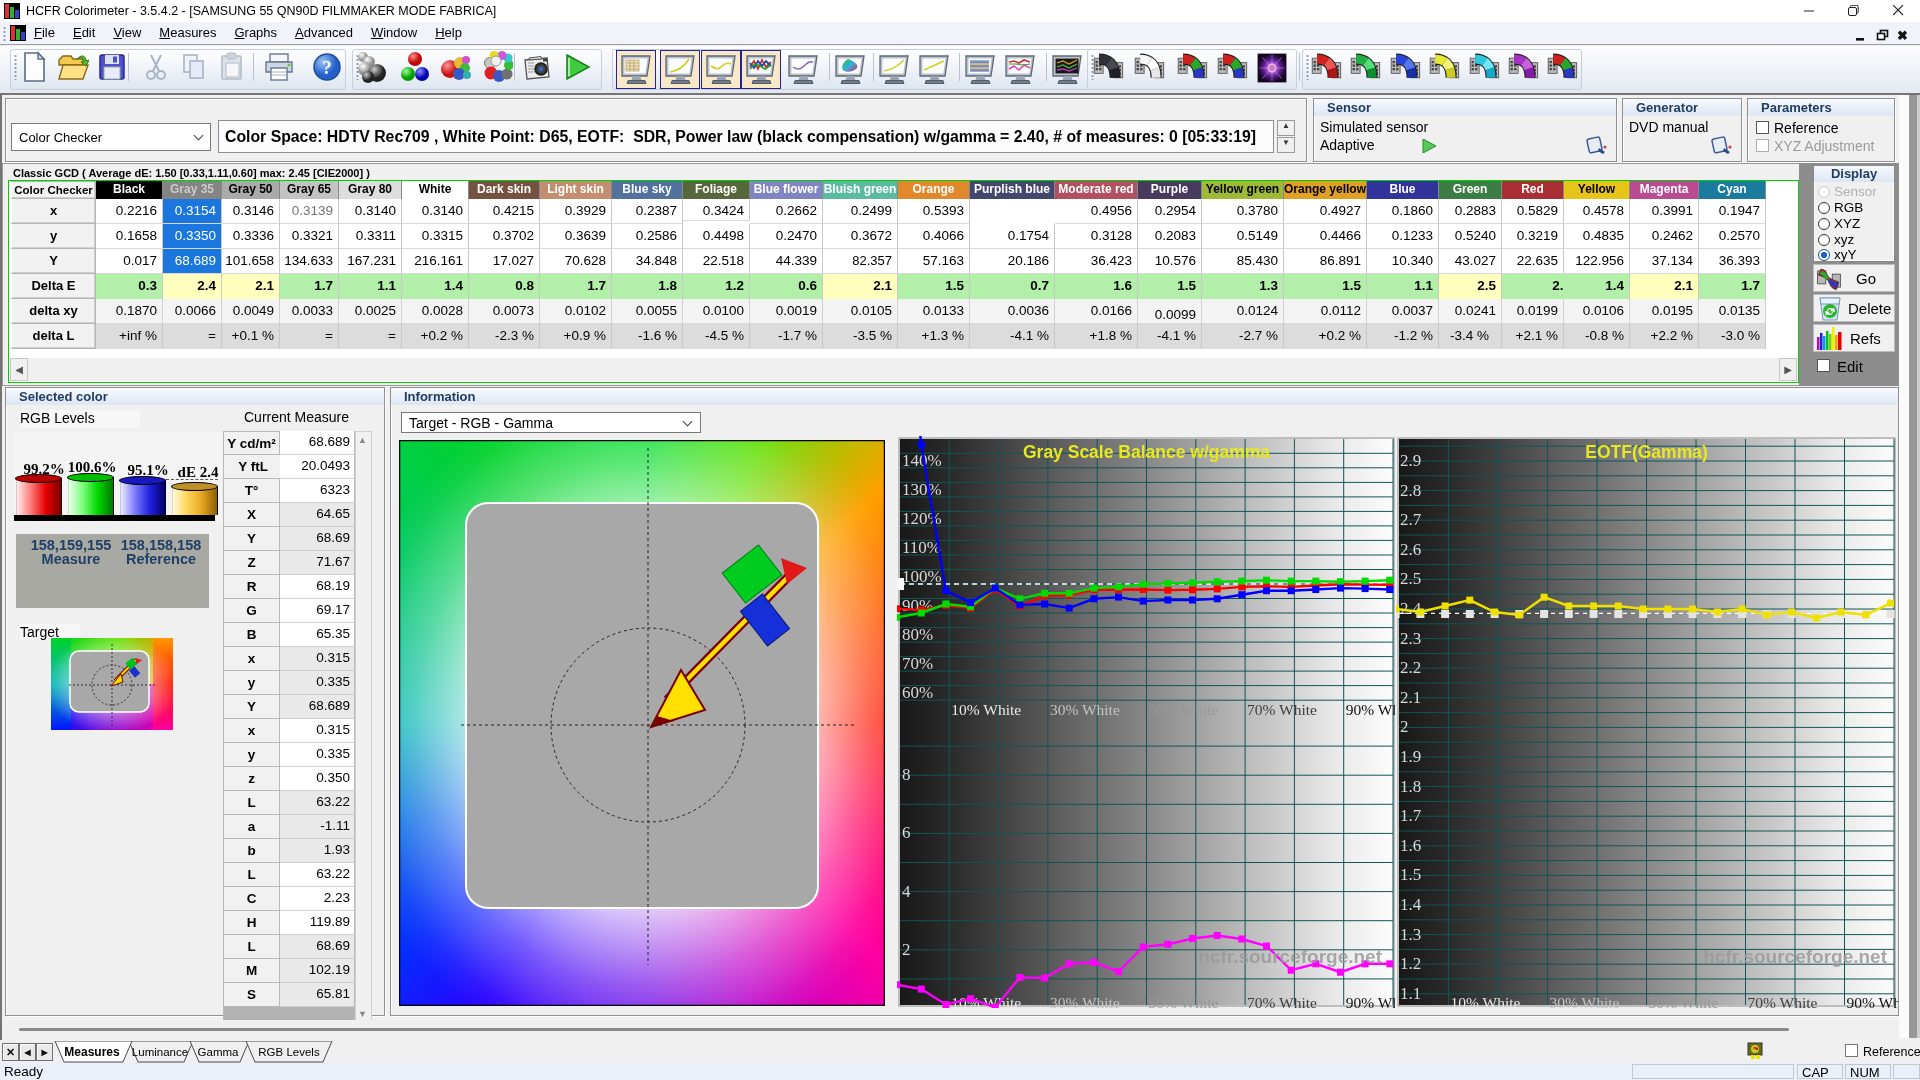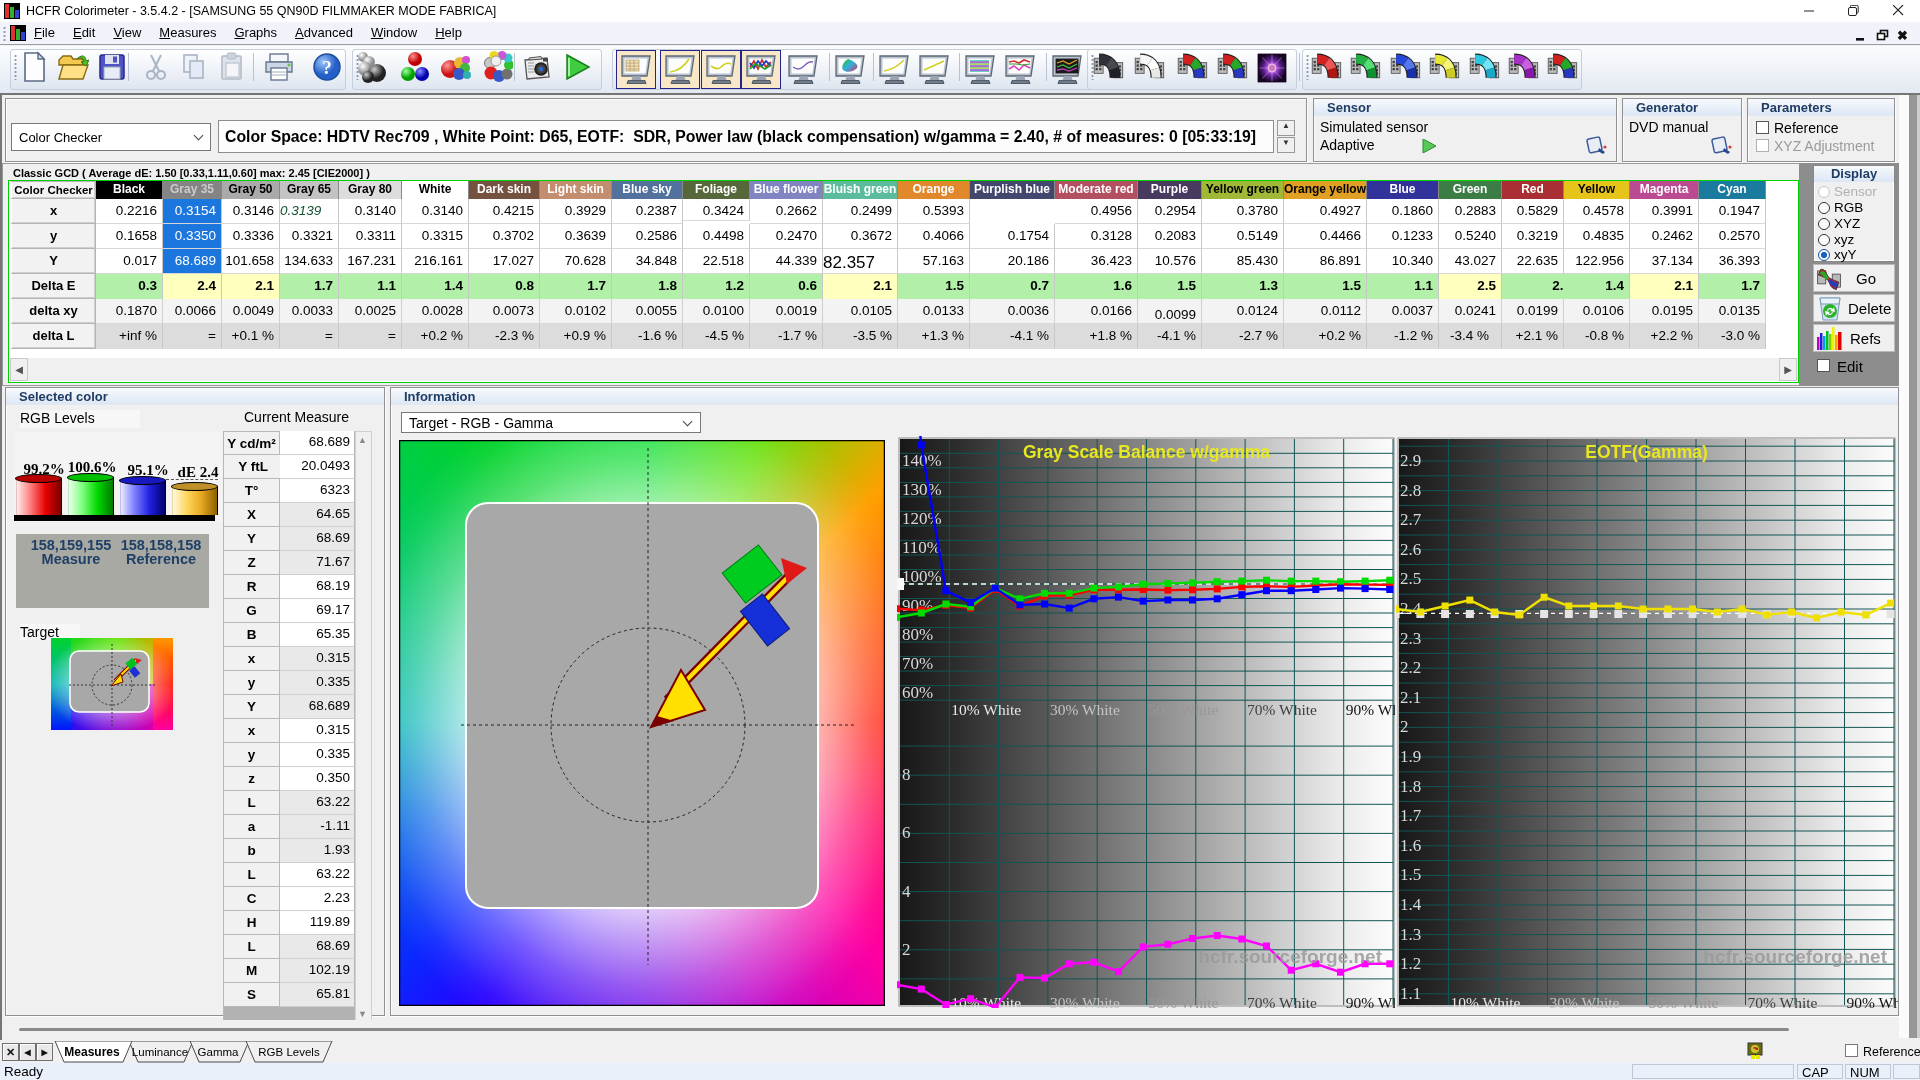--- a/index.html
+++ b/index.html
@@ -655,21 +655,21 @@
 <div class="abs" style="left:160px;top:135px;width:59px;height:25px;background:#f3f3f3;font-size:13.5px;text-align:right;padding:4px 5px 0 0;border-right:1px solid #d0d0d0;border-bottom:1px solid #d8d8d8;">0.0066</div>
 <div class="abs" style="left:160px;top:160px;width:59px;height:25px;background:#dcdcdc;font-size:13.5px;text-align:right;padding:4px 5px 0 0;border-right:1px solid #c8c8c8;">=</div>
 <div class="abs" style="left:219px;top:17px;width:58px;height:18px;background:#aaaaaa;color:#000000;font-size:12px;font-weight:bold;text-align:center;line-height:17px;border-right:1px solid #888;white-space:nowrap;overflow:hidden;">Gray 50</div>
 <div class="abs" style="left:219px;top:35px;width:58px;height:25px;background:#ffffff;color:#000000;font-size:13.5px;text-align:right;padding:4px 5px 0 0;border-right:1px solid #c8c8c8;border-bottom:1px solid #d8d8d8;">0.3146</div>
 <div class="abs" style="left:219px;top:60px;width:58px;height:25px;background:#ffffff;color:#000000;font-size:13.5px;text-align:right;padding:4px 5px 0 0;border-right:1px solid #c8c8c8;border-bottom:1px solid #d8d8d8;">0.3336</div>
 <div class="abs" style="left:219px;top:85px;width:58px;height:25px;background:#ffffff;color:#000000;font-size:13.5px;text-align:right;padding:4px 5px 0 0;border-right:1px solid #c8c8c8;border-bottom:1px solid #d8d8d8;">101.658</div>
 <div class="abs" style="left:219px;top:110px;width:58px;height:25px;background:#ffffbe;font-size:13.5px;font-weight:bold;text-align:right;padding:4px 5px 0 0;border-right:1px solid #c8c8c8;">2.1</div>
 <div class="abs" style="left:219px;top:135px;width:58px;height:25px;background:#f3f3f3;font-size:13.5px;text-align:right;padding:4px 5px 0 0;border-right:1px solid #d0d0d0;border-bottom:1px solid #d8d8d8;">0.0049</div>
 <div class="abs" style="left:219px;top:160px;width:58px;height:25px;background:#dcdcdc;font-size:13.5px;text-align:right;padding:4px 5px 0 0;border-right:1px solid #c8c8c8;">+0.1 %</div>
 <div class="abs" style="left:277px;top:17px;width:59px;height:18px;background:#c3c3c3;color:#000000;font-size:12px;font-weight:bold;text-align:center;line-height:17px;border-right:1px solid #888;white-space:nowrap;overflow:hidden;">Gray 65</div>
-<div class="abs" style="left:277px;top:35px;width:59px;height:25px;background:#ffffff;color:#14532d;font-size:13.5px;padding:4px 5px 0 0;border-right:1px solid #c8c8c8;border-bottom:1px solid #d8d8d8;font-style:italic;">0.3139</div>
+<div class="abs" style="left:277px;top:35px;width:59px;height:25px;background:#ffffff;color:#737373;font-size:13.5px;text-align:right;padding:4px 5px 0 0;border-right:1px solid #c8c8c8;border-bottom:1px solid #d8d8d8;">0.3139</div>
 <div class="abs" style="left:277px;top:60px;width:59px;height:25px;background:#ffffff;color:#000000;font-size:13.5px;text-align:right;padding:4px 5px 0 0;border-right:1px solid #c8c8c8;border-bottom:1px solid #d8d8d8;">0.3321</div>
 <div class="abs" style="left:277px;top:85px;width:59px;height:25px;background:#ffffff;color:#000000;font-size:13.5px;text-align:right;padding:4px 5px 0 0;border-right:1px solid #c8c8c8;border-bottom:1px solid #d8d8d8;">134.633</div>
 <div class="abs" style="left:277px;top:110px;width:59px;height:25px;background:#b2f0aa;font-size:13.5px;font-weight:bold;text-align:right;padding:4px 5px 0 0;border-right:1px solid #c8c8c8;">1.7</div>
 <div class="abs" style="left:277px;top:135px;width:59px;height:25px;background:#f3f3f3;font-size:13.5px;text-align:right;padding:4px 5px 0 0;border-right:1px solid #d0d0d0;border-bottom:1px solid #d8d8d8;">0.0033</div>
 <div class="abs" style="left:277px;top:160px;width:59px;height:25px;background:#dcdcdc;font-size:13.5px;text-align:right;padding:4px 5px 0 0;border-right:1px solid #c8c8c8;">=</div>
 <div class="abs" style="left:336px;top:17px;width:63px;height:18px;background:#dddddd;color:#000000;font-size:12px;font-weight:bold;text-align:center;line-height:17px;border-right:1px solid #888;white-space:nowrap;overflow:hidden;">Gray 80</div>
 <div class="abs" style="left:336px;top:35px;width:63px;height:25px;background:#ffffff;color:#000000;font-size:13.5px;text-align:right;padding:4px 5px 0 0;border-right:1px solid #c8c8c8;border-bottom:1px solid #d8d8d8;">0.3140</div>
 <div class="abs" style="left:336px;top:60px;width:63px;height:25px;background:#ffffff;color:#000000;font-size:13.5px;text-align:right;padding:4px 5px 0 0;border-right:1px solid #c8c8c8;border-bottom:1px solid #d8d8d8;">0.3311</div>
 <div class="abs" style="left:336px;top:85px;width:63px;height:25px;background:#ffffff;color:#000000;font-size:13.5px;text-align:right;padding:4px 5px 0 0;border-right:1px solid #c8c8c8;border-bottom:1px solid #d8d8d8;">167.231</div>
 <div class="abs" style="left:336px;top:110px;width:63px;height:25px;background:#b2f0aa;font-size:13.5px;font-weight:bold;text-align:right;padding:4px 5px 0 0;border-right:1px solid #c8c8c8;">1.1</div>
@@ -713,21 +713,21 @@
 <div class="abs" style="left:747px;top:17px;width:73px;height:18px;background:#8085c1;color:#ffffff;font-size:12px;font-weight:bold;text-align:center;line-height:17px;border-right:1px solid #888;white-space:nowrap;overflow:hidden;">Blue flower</div>
 <div class="abs" style="left:747px;top:35px;width:73px;height:25px;background:#ffffff;color:#000000;font-size:13.5px;text-align:right;padding:4px 5px 0 0;border-right:1px solid #c8c8c8;border-bottom:1px solid #d8d8d8;">0.2662</div>
 <div class="abs" style="left:747px;top:60px;width:73px;height:25px;background:#ffffff;color:#000000;font-size:13.5px;text-align:right;padding:4px 5px 0 0;border-right:1px solid #c8c8c8;border-bottom:1px solid #d8d8d8;">0.2470</div>
 <div class="abs" style="left:747px;top:85px;width:73px;height:25px;background:#ffffff;color:#000000;font-size:13.5px;text-align:right;padding:4px 5px 0 0;border-right:1px solid #c8c8c8;border-bottom:1px solid #d8d8d8;">44.339</div>
 <div class="abs" style="left:747px;top:110px;width:73px;height:25px;background:#b2f0aa;font-size:13.5px;font-weight:bold;text-align:right;padding:4px 5px 0 0;border-right:1px solid #c8c8c8;">0.6</div>
 <div class="abs" style="left:747px;top:135px;width:73px;height:25px;background:#f3f3f3;font-size:13.5px;text-align:right;padding:4px 5px 0 0;border-right:1px solid #d0d0d0;border-bottom:1px solid #d8d8d8;">0.0019</div>
 <div class="abs" style="left:747px;top:160px;width:73px;height:25px;background:#dcdcdc;font-size:13.5px;text-align:right;padding:4px 5px 0 0;border-right:1px solid #c8c8c8;">-1.7 %</div>
 <div class="abs" style="left:820px;top:17px;width:75px;height:18px;background:#5bbc9d;color:#ffffff;font-size:12px;font-weight:bold;text-align:center;line-height:17px;border-right:1px solid #888;white-space:nowrap;overflow:hidden;">Bluish green</div>
 <div class="abs" style="left:820px;top:35px;width:75px;height:25px;background:#ffffff;color:#000000;font-size:13.5px;text-align:right;padding:4px 5px 0 0;border-right:1px solid #c8c8c8;border-bottom:1px solid #d8d8d8;">0.2499</div>
 <div class="abs" style="left:820px;top:60px;width:75px;height:25px;background:#ffffff;color:#000000;font-size:13.5px;text-align:right;padding:4px 5px 0 0;border-right:1px solid #c8c8c8;border-bottom:1px solid #d8d8d8;">0.3672</div>
-<div class="abs" style="left:820px;top:85px;width:75px;height:25px;background:#ffffff;color:#000000;font-size:17px;text-align:left;padding:4px 5px 0 0;border-right:1px solid #c8c8c8;border-bottom:1px solid #d8d8d8;">82.357</div>
+<div class="abs" style="left:820px;top:85px;width:75px;height:25px;background:#ffffff;color:#000000;font-size:13px;text-align:right;padding:4px 5px 0 0;border-right:1px solid #c8c8c8;border-bottom:1px solid #d8d8d8;">82.357</div>
 <div class="abs" style="left:820px;top:110px;width:75px;height:25px;background:#ffffbe;font-size:13.5px;font-weight:bold;text-align:right;padding:4px 5px 0 0;border-right:1px solid #c8c8c8;">2.1</div>
 <div class="abs" style="left:820px;top:135px;width:75px;height:25px;background:#f3f3f3;font-size:13.5px;text-align:right;padding:4px 5px 0 0;border-right:1px solid #d0d0d0;border-bottom:1px solid #d8d8d8;">0.0105</div>
 <div class="abs" style="left:820px;top:160px;width:75px;height:25px;background:#dcdcdc;font-size:13.5px;text-align:right;padding:4px 5px 0 0;border-right:1px solid #c8c8c8;">-3.5 %</div>
 <div class="abs" style="left:895px;top:17px;width:72px;height:18px;background:#e1882c;color:#ffffff;font-size:12px;font-weight:bold;text-align:center;line-height:17px;border-right:1px solid #888;white-space:nowrap;overflow:hidden;">Orange</div>
 <div class="abs" style="left:895px;top:35px;width:72px;height:25px;background:#ffffff;color:#000000;font-size:13.5px;text-align:right;padding:4px 5px 0 0;border-right:1px solid #c8c8c8;border-bottom:1px solid #d8d8d8;">0.5393</div>
 <div class="abs" style="left:895px;top:60px;width:72px;height:25px;background:#ffffff;color:#000000;font-size:13.5px;text-align:right;padding:4px 5px 0 0;border-right:1px solid #c8c8c8;border-bottom:1px solid #d8d8d8;">0.4066</div>
 <div class="abs" style="left:895px;top:85px;width:72px;height:25px;background:#ffffff;color:#000000;font-size:13.5px;text-align:right;padding:4px 5px 0 0;border-right:1px solid #c8c8c8;border-bottom:1px solid #d8d8d8;">57.163</div>
 <div class="abs" style="left:895px;top:110px;width:72px;height:25px;background:#b2f0aa;font-size:13.5px;font-weight:bold;text-align:right;padding:4px 5px 0 0;border-right:1px solid #c8c8c8;">1.5</div>
 <div class="abs" style="left:895px;top:135px;width:72px;height:25px;background:#f3f3f3;font-size:13.5px;text-align:right;padding:4px 5px 0 0;border-right:1px solid #d0d0d0;border-bottom:1px solid #d8d8d8;">0.0133</div>
 <div class="abs" style="left:895px;top:160px;width:72px;height:25px;background:#dcdcdc;font-size:13.5px;text-align:right;padding:4px 5px 0 0;border-right:1px solid #c8c8c8;">+1.3 %</div>

